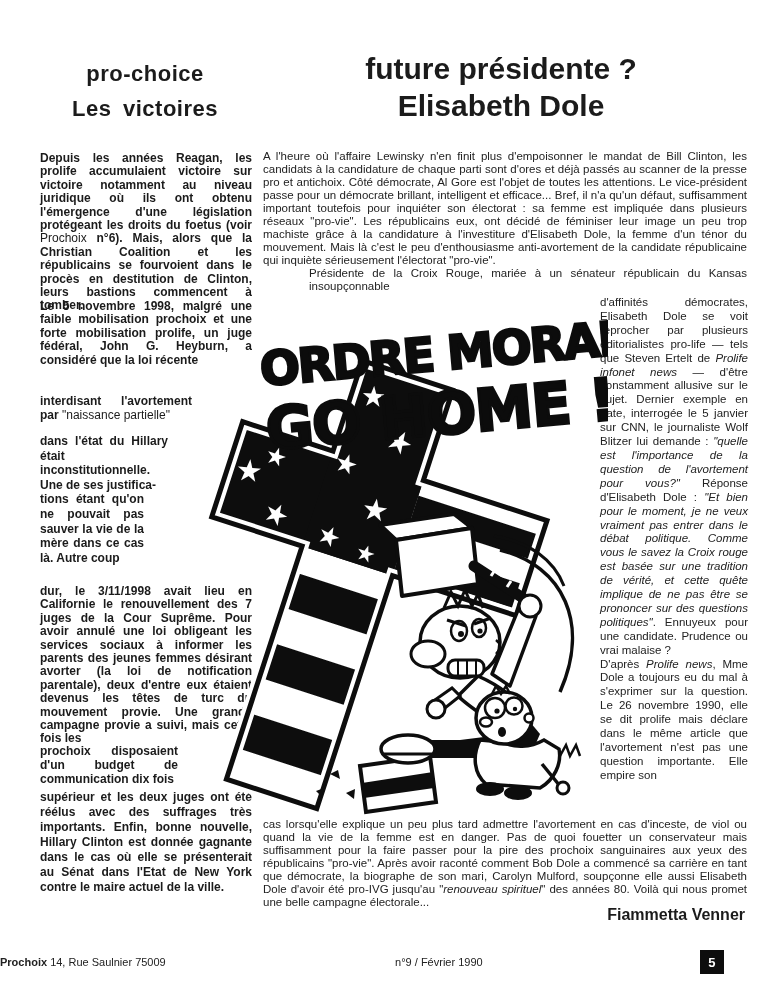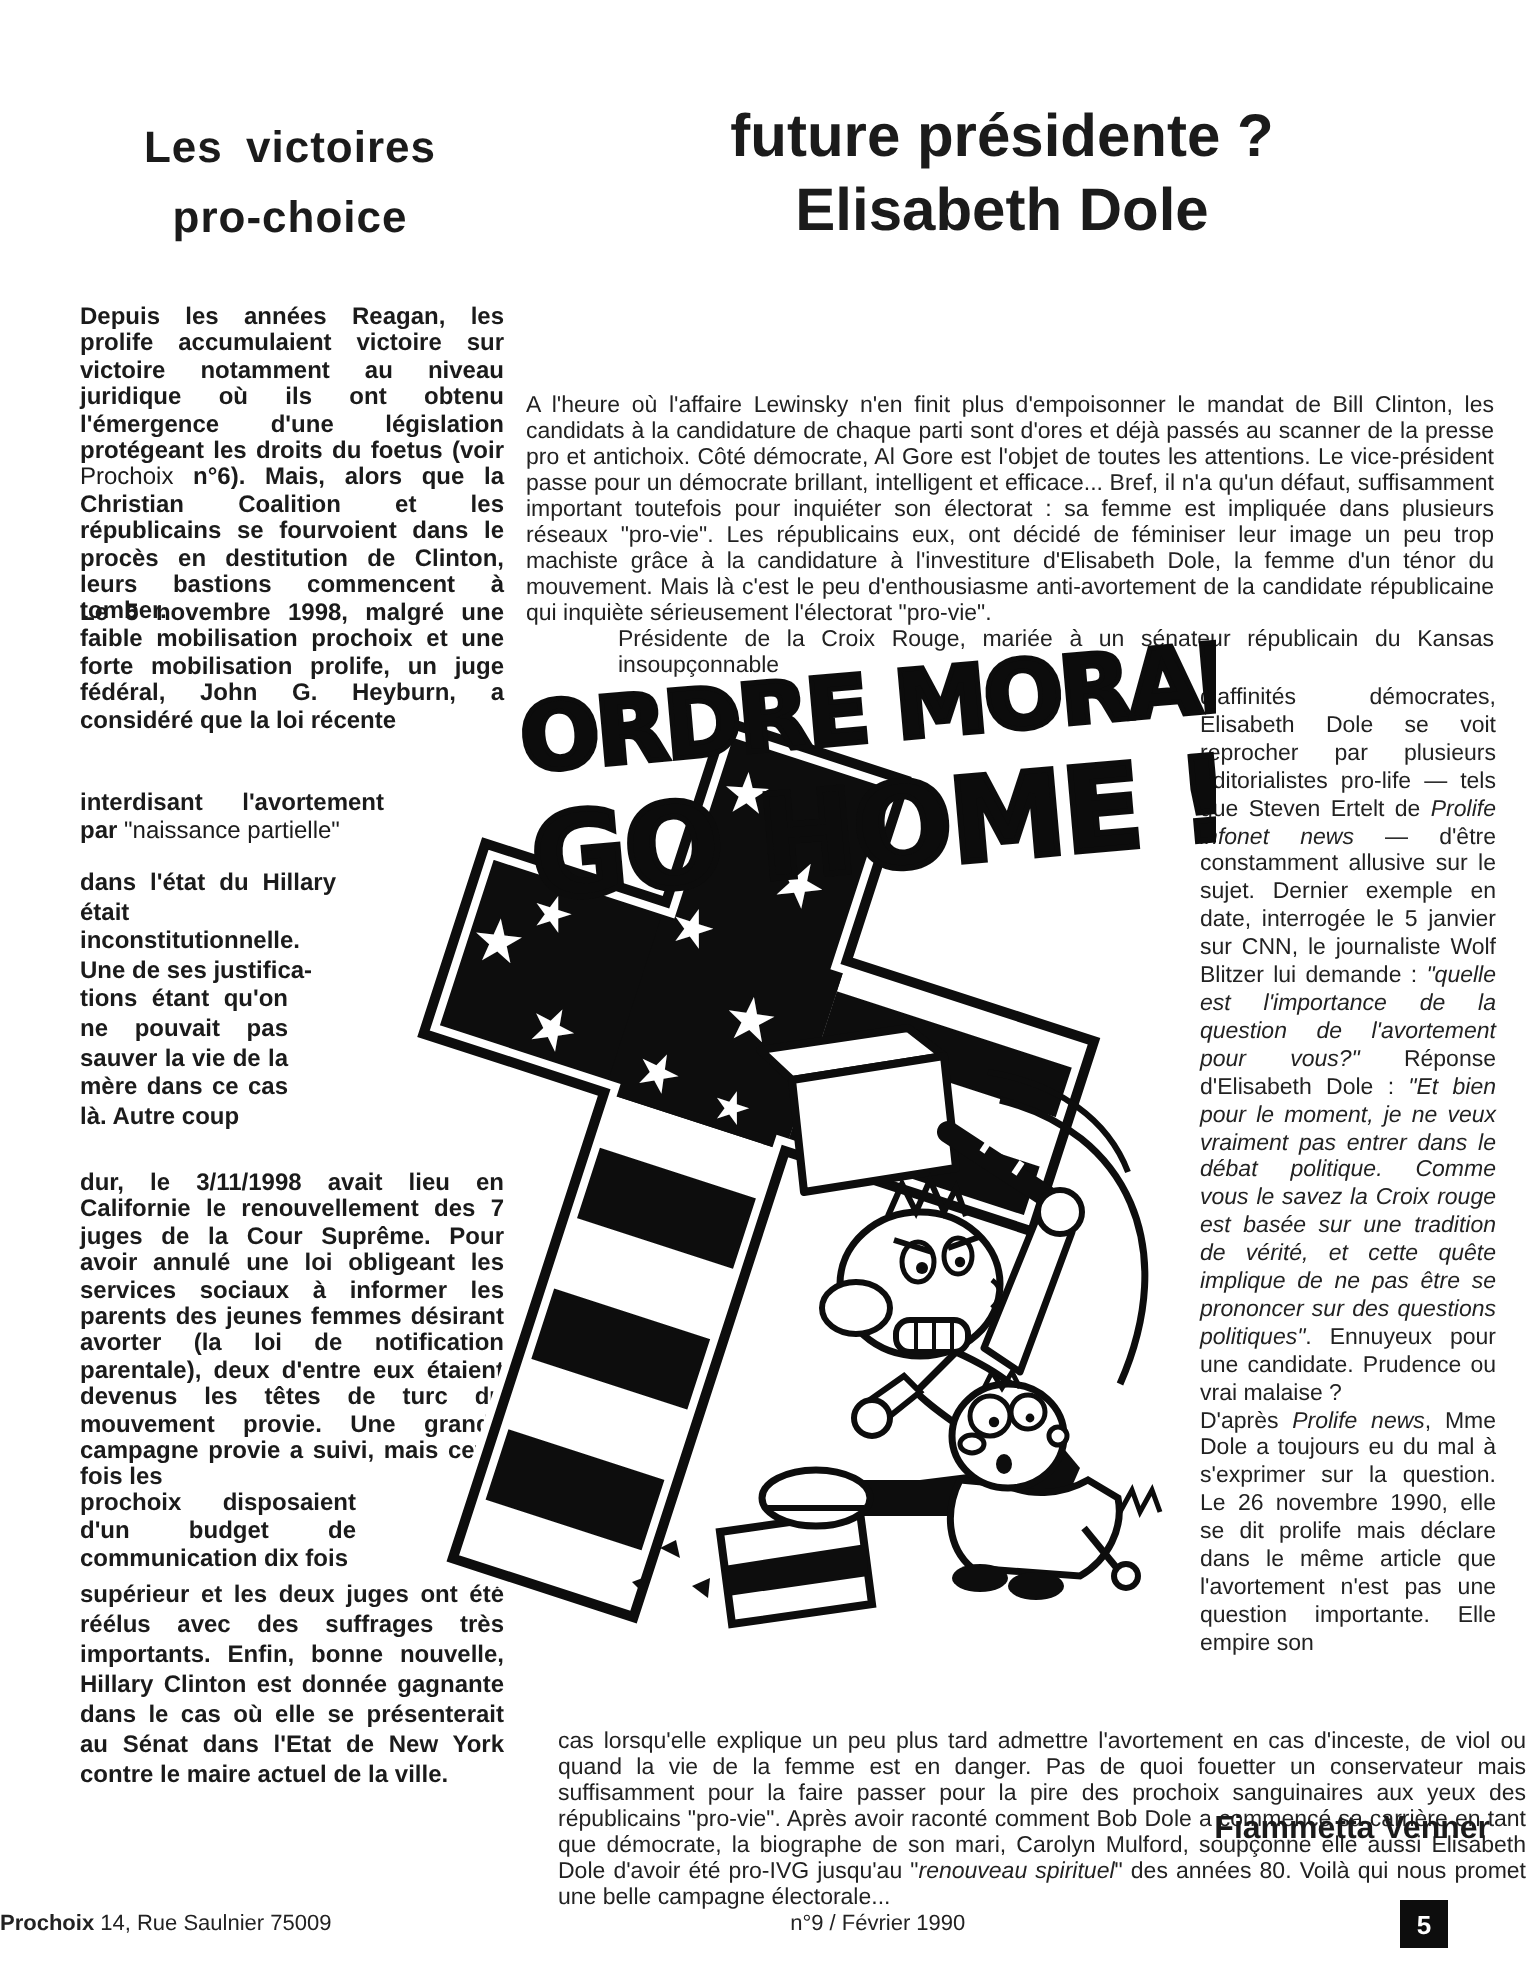--- a/index.html
+++ b/index.html
@@ -21,47 +21,47 @@
     text-align:justify;text-justify:inter-word;color:#1b1b1b;
   }
   .rg{font-weight:400;}
   .it{font-style:italic;}
   
   .title{
     left:278px;top:50px;width:446px;text-align:center;
     font-weight:bold;font-size:30px;line-height:37px;
   }
   .body-txt{
-    font-size:11.5px;line-height:13px;text-align:justify;text-justify:inter-word;color:#222;margin-top:47px;
+    font-size:11.5px;line-height:13px;text-align:justify;text-justify:inter-word;color:#222;
   }
   .intro{left:263px;top:150px;width:484px;}
   .intro-line2{display:block;padding-left:46px;}
   .side-col{left:600px;top:296px;width:148px;line-height:13.9px;}
   .side-p2{display:block;}
-  .outro{left:279px;top:818px;width:484px;}
+  .outro{left:263px;top:818px;width:484px;}
   .byline{left:263px;top:906px;width:484px;text-align:right;font-weight:bold;font-size:16px;padding-right:2px;box-sizing:border-box;}
   
   .footer{left:0;top:950px;width:724px;display:flex;justify-content:space-between;align-items:center;font-size:11px;color:#222;}
   .footer .addr{margin-right:26px;}
   .footer .bold{font-weight:bold;}
   .pageno{
     width:24px;height:24px;background:#0d0d0d;color:#fff;font-weight:bold;font-size:13px;
     display:flex;align-items:center;justify-content:center;margin-left:14px;
   }
   
   .cartoon{left:208px;top:294px;width:400px;height:548px;}
   .graffiti{font-family:"DejaVu Sans",sans-serif;font-weight:bold;fill:#0c0c0c;stroke:#0c0c0c;}
   .star{font-family:"DejaVu Sans",sans-serif;fill:#ffffff;}
 </style>
 </head>
 <body>
 
 <div class="abs lc-heading">
+  <span style="display:block">pro-choice</span>
   <span style="display:block">Les victoires</span>
-  <span style="display:block">pro-choice</span>
 </div>
 
 <div class="abs lb" style="top:152px;width:212px;">
   <span>Depuis les années Reagan, les prolife accumulaient victoire sur victoire notamment au niveau juridique où ils ont obtenu l'émergence d'une législation protégeant les droits du foetus (voir </span><span class="rg">Prochoix</span><span> n°6). Mais, alors que la Christian Coalition et les républicains se fourvoient dans le procès en destitution de Clinton, leurs bastions commencent à tomber.</span>
 </div>
 <div class="abs lb" style="top:300px;width:212px;">Le 5 novembre 1998, malgré une faible mobilisation prochoix et une forte mobilisation prolife, un juge fédéral, John G. Heyburn, a considéré que la loi récente</div>
 <div class="abs lb" style="top:394px;width:152px;line-height:14px;">
   <span>interdisant l'avortement par </span><span class="rg">"naissance partielle"</span>
 </div>
 <div class="abs lb" style="top:434px;width:128px;line-height:14.6px;">dans l'état du Hillary était inconstitutionnelle. Une de ses justifica-</div>

